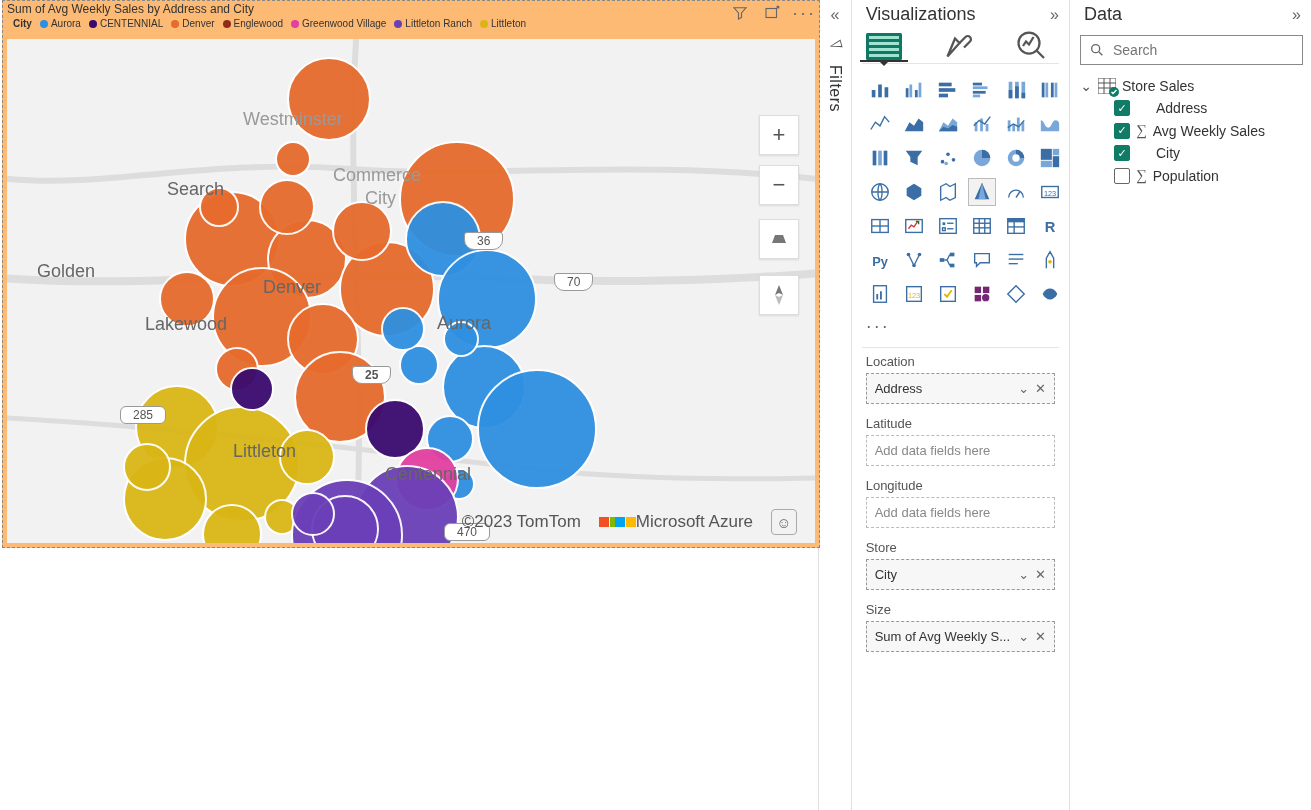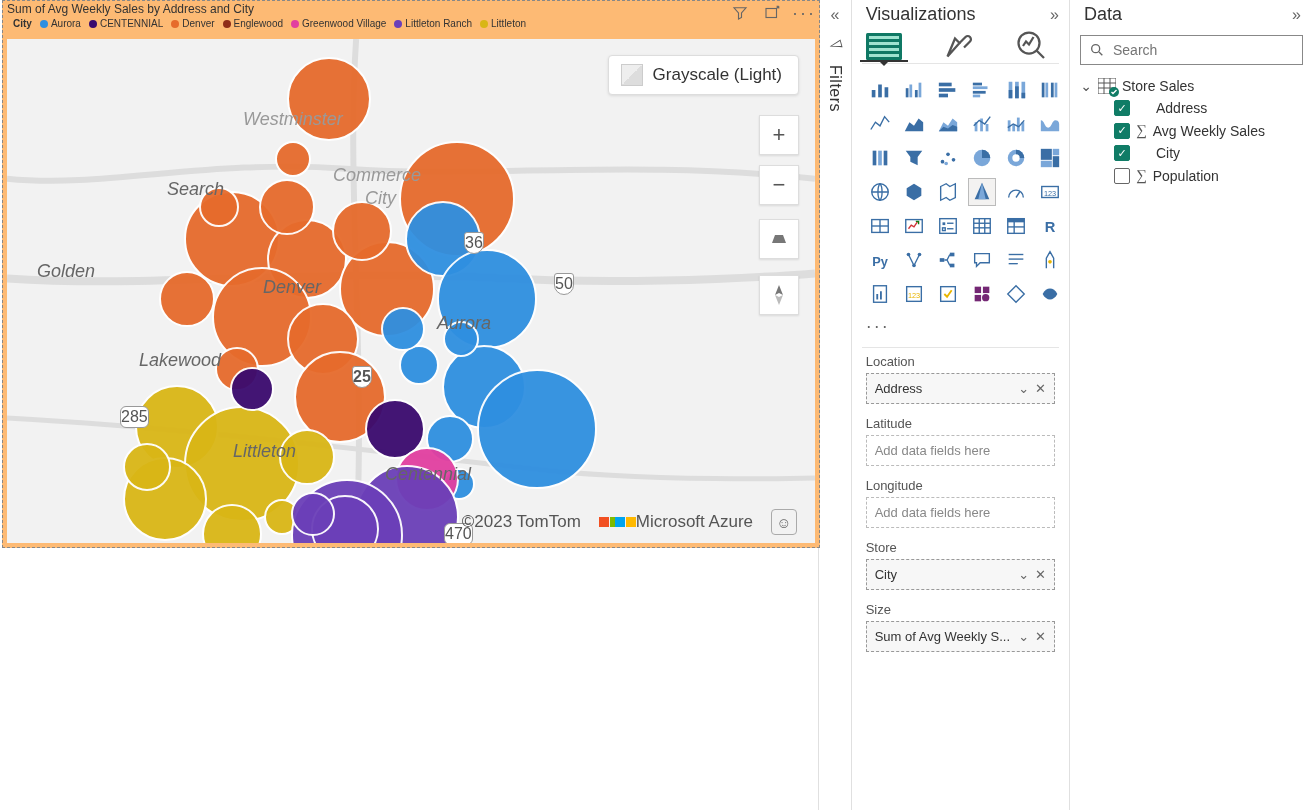--- a/index.html
+++ b/index.html
@@ -19,23 +19,23 @@
   
   .map-box { position:absolute; top: 38px; left: 4px; right: 4px; bottom: 4px; background:#f0f0f0; overflow:hidden; }
   .map-svg { position:absolute; inset:0; }
   .map-style-chip { position:absolute; top:16px; right:16px; background:#fff; border:1px solid #ddd; border-radius:4px; padding:8px 16px 8px 12px; display:flex; align-items:center; gap:10px; box-shadow:0 1px 3px rgba(0,0,0,.1); font-size:17px; cursor:pointer;}
   .map-style-chip .sw { width:22px; height:22px; background:linear-gradient(135deg,#eee 50%,#ddd 50%); border:1px solid #ccc;}
   .map-ctrl { position:absolute; right:16px; width:40px; height:40px; background:#fff; border:1px solid #ddd; display:flex; align-items:center; justify-content:center; font-size:22px; color:#555; box-shadow:0 1px 2px rgba(0,0,0,.1); cursor:pointer;}
   .map-attr { position:absolute; bottom:8px; right:18px; display:flex; align-items:center; gap:18px; font-size:17px; color:#555;}
   .ms-flag { display:inline-flex; gap:1px; }
   .ms-flag span{width:10px;height:10px;}
   .smiley { width:26px;height:26px;border:1px solid #aaa;border-radius:4px;display:flex;align-items:center;justify-content:center;font-size:15px;color:#666;}
-  .map-label{position:absolute;font-size:18px;color:#999;white-space:nowrap;pointer-events:none;font-style:italic;}
+  .map-label{position:absolute;font-size:18px;color:#999;white-space:nowrap;pointer-events:none;}
   .map-label.dark{color:#666;}
-  .shield{position:absolute;background:#fff;border:1px solid #999;border-radius:6px;padding:1px 0;font-size:16px;color:#555;display:flex;align-items:center;justify-content:center;}
+  .shield{position:absolute;background:#fff;border:1px solid #999;border-radius:6px;padding:1px 12px;font-size:12px;color:#555;display:flex;align-items:center;justify-content:center;}
   .shield.us{border-radius:3px 3px 10px 10px;}
   .bubble{position:absolute;border-radius:50%;border:2px solid #fff;opacity:.95;}
 
   
   .filters-strip { width: 34px; border-left:1px solid #e0e0e0; border-right:1px solid #e0e0e0; display:flex; flex-direction:column; align-items:center; padding-top:6px; gap:10px;}
   .filters-strip .chev { font-size:16px; color:#666; cursor:pointer;}
   .filters-strip .horn { font-size:16px; color:#555; transform:rotate(-15deg);}
   .filters-strip .vlabel { writing-mode: vertical-rl; font-size:16px; color:#333; margin-top:2px; letter-spacing:.5px;}
 
   
@@ -184,36 +184,32 @@
           <div class="bubble" style="left: 304px; top: 456px; width: 68px; height: 68px; background: rgb(107, 63, 184);"></div>
           <div class="bubble" style="left: 284px; top: 453px; width: 44px; height: 44px; background: rgb(107, 63, 184);"></div>
         </div>
       <div id="maplabels">
           <div class="map-label" style="left: 236px; top: 70px;">Westminster</div>
           <div class="map-label" style="left: 326px; top: 126px;">Commerce</div>
           <div class="map-label" style="left: 358px; top: 149px;">City</div>
           <div class="map-label dark" style="left: 160px; top: 140px;">Search</div>
           <div class="map-label dark" style="left: 30px; top: 222px;">Golden</div>
           <div class="map-label dark" style="left: 256px; top: 238px;">Denver</div>
-          <div class="map-label dark" style="left: 132px; top: 275px; margin-top: 36px;">Lakewood</div>
+          <div class="map-label dark" style="left: 138px; top: 275px;">Lakewood</div>
           <div class="map-label dark" style="left: 430px; top: 274px;">Aurora</div>
           <div class="map-label dark" style="left: 226px; top: 402px;">Littleton</div>
           <div class="map-label dark" style="left: 378px; top: 425px;">Centennial</div>
         </div>
       <div id="shields">
           <div class="shield us" style="left: 457px; top: 193px;">36</div>
-          <div class="shield us" style="left: 547px; top: 234px;">50</div>
+          <div class="shield us" style="left: 547px; top: 234px;">70</div>
           <div class="shield us" style="left: 345px; top: 327px; font-weight: bold;">25</div>
           <div class="shield " style="left: 437px; top: 484px;">470</div>
           <div class="shield " style="left: 113px; top: 367px;">285</div>
         </div>
-      <div class="map-style-chip">
-        <span class="sw"></span>
-        <span>Grayscale (Light)</span>
-      </div>
       <div class="map-ctrl" style="top:76px">+</div>
       <div class="map-ctrl" style="top:126px">−</div>
       <div class="map-ctrl" style="top:180px">
           <svg width="18" height="12" viewBox="0 0 18 12">
             <path d="M2 10 L16 10 L13 2 L5 2 Z" fill="#777"></path>
           </svg>
         </div>
       <div class="map-ctrl" style="top:236px">
           <svg width="12" height="20" viewBox="0 0 12 20">
             <path d="M6 0 L10 10 L6 8 L2 10 Z" fill="#777"></path>

